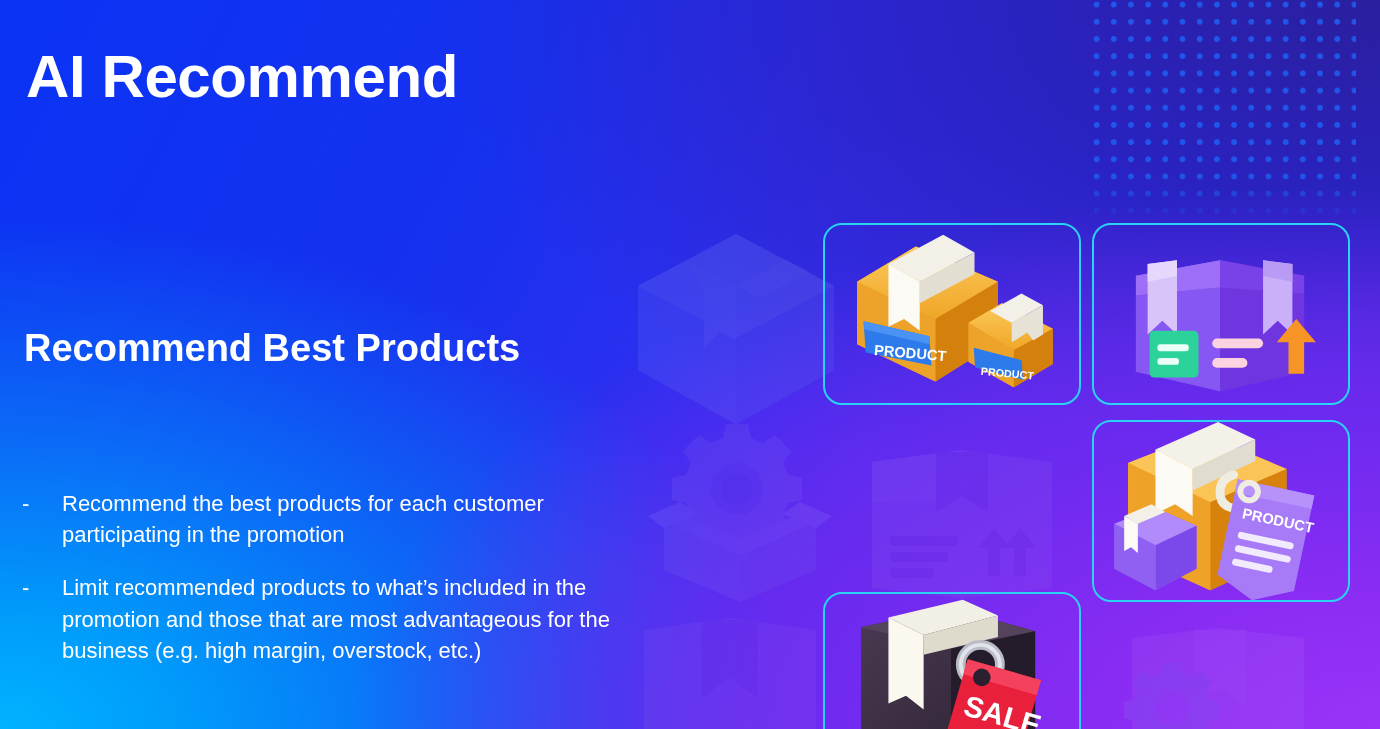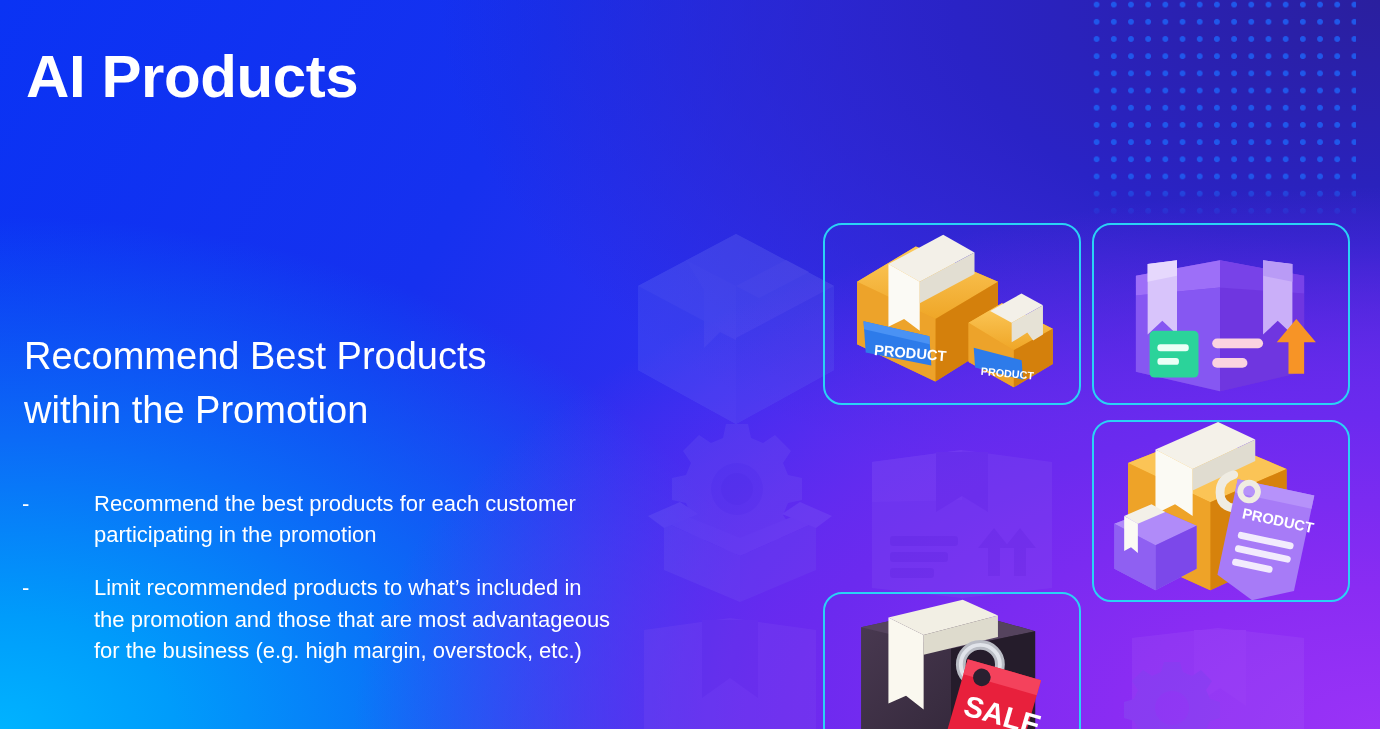--- a/index.html
+++ b/index.html
@@ -34,35 +34,34 @@
   }
 
   
   #title {
     position:absolute; left:26px; top:42px; width:700px;
     font-size:60px; font-weight:bold; line-height:1.17;
     color:#ffffff; letter-spacing:-.4px;
   }
   #subtitle {
     position:absolute; left:24px; top:322px; width:600px;
-    font-size:38px; font-weight:400; line-height:1.42;
+    font-size:38px; font-weight:700; line-height:1.42;
     color:#ffffff;
-    margin-top:8px;
   }
   #bullets {
     position:absolute; left:22px; top:488px; width:590px;
   }
   .bullet { display:flex; margin-bottom:22px; }
   .bullet:last-child { margin-bottom:0; }
   .dash {
     width:40px; flex:0 0 40px;
     font-size:22px; line-height:1.42; color:#ffffff;
   }
   .btext {
-    font-size:22px; line-height:1.42; color:#ffffff;margin-left:32px;
+    font-size:22px; line-height:1.42; color:#ffffff;
   }
 
   
   .ghost { position:absolute; opacity:.14; }
   .ghost svg { display:block; }
 
   
   .card {
     position:absolute;
     border:2.2px solid #2ad2f5;
@@ -139,23 +138,23 @@
     <svg viewBox="0 0 220 103">
       <path d="M34 12 L120 2 L206 12 L206 103 L34 103 Z" fill="#b06ef8"></path>
       <path d="M96 4 L148 4 L148 80 L122 62 L96 80 Z" fill="#c07ffb"></path>
       <g fill="#7f8ce8">
         <path d="M66 36 l16 0 3 10 9 4 9-6 11 11 -6 9 4 9 10 3 0 16 -10 3 -4 9 6 9 -11 11 -9-6 -9 4 -3 10 -16 0 -3-10 -9-4 -9 6 -11-11 6-9 -4-9 -10-3 0-16 10-3 4-9 -6-9 11-11 9 6 9-4z"></path>
         <circle cx="74" cy="82" r="17" fill="#9d6ef5"></circle>
       </g>
     </svg>
   </div>
 
-  <h1 id="title"><span>AI Products</span><br></h1>
-
-  <h2 id="subtitle"><span>Recommend Best Products</span><br><span>within the Promotion</span></h2>
+  <h1 id="title"><span>AI Recommend</span><br></h1>
+
+  <h2 id="subtitle"><span>Recommend Best Products</span><br></h2>
 
   <div id="bullets">
     <div class="bullet">
       <span class="dash">-</span>
       <span class="btext">Recommend the best products for each customer participating in the promotion</span>
     </div>
     <div class="bullet">
       <span class="dash">-</span>
       <span class="btext">Limit recommended products to what’s included in the promotion and those that are most advantageous for the business (e.g. high margin, overstock, etc.)</span>
     </div>

